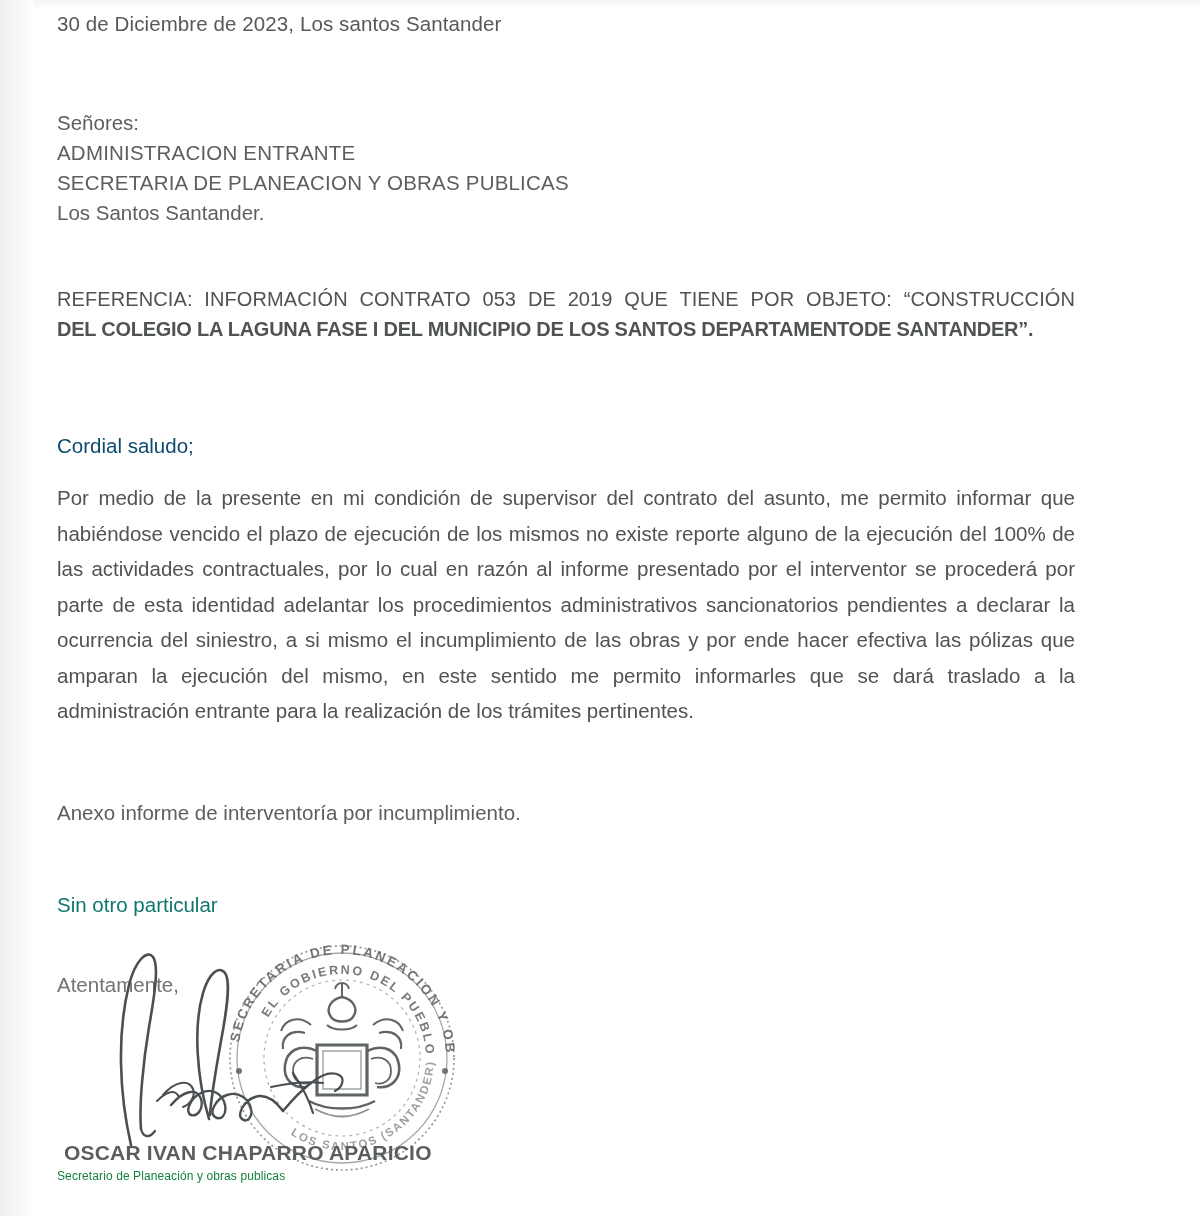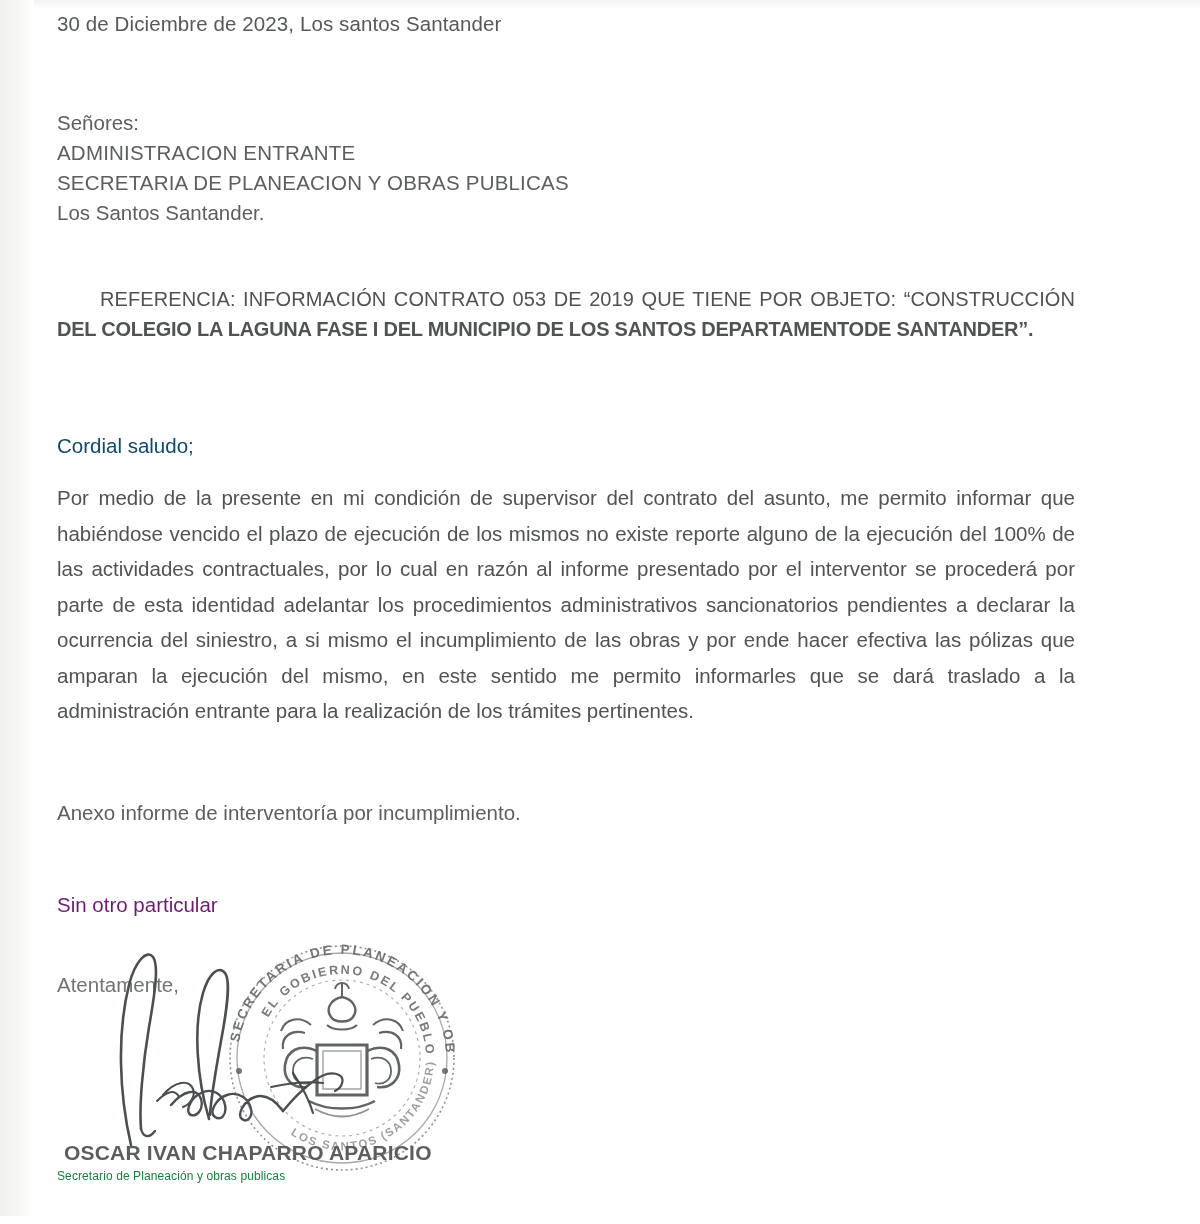--- a/index.html
+++ b/index.html
@@ -61,21 +61,20 @@
     font-size: 20px;
     color: #4f5451;
     line-height: 30px;
     text-align: justify;
     letter-spacing: 0.1px;
   }
   .ref-line1 {
     text-align: justify;
     text-align-last: justify;
     white-space: normal;
-    margin-left: 43px;
   }
   .ref-line2 {
     font-weight: bold;
     letter-spacing: -0.25px;
     white-space: nowrap;
   }
 
   .salutation {
     margin-top: 90px;
     font-size: 20.5px;
@@ -92,21 +91,21 @@
 
   .annex {
     margin-top: 72px;
     font-size: 20.5px;
     color: #5b605d;
   }
 
   .closing {
     margin-top: 68px;
     font-size: 20.5px;
-    color: #701a75;
+    color: #0f766e;
   }
 
   .sign-block {
     position: relative;
     margin-top: 56px;
     height: 220px;
   }
   .atentamente {
     position: absolute;
     left: 0;

